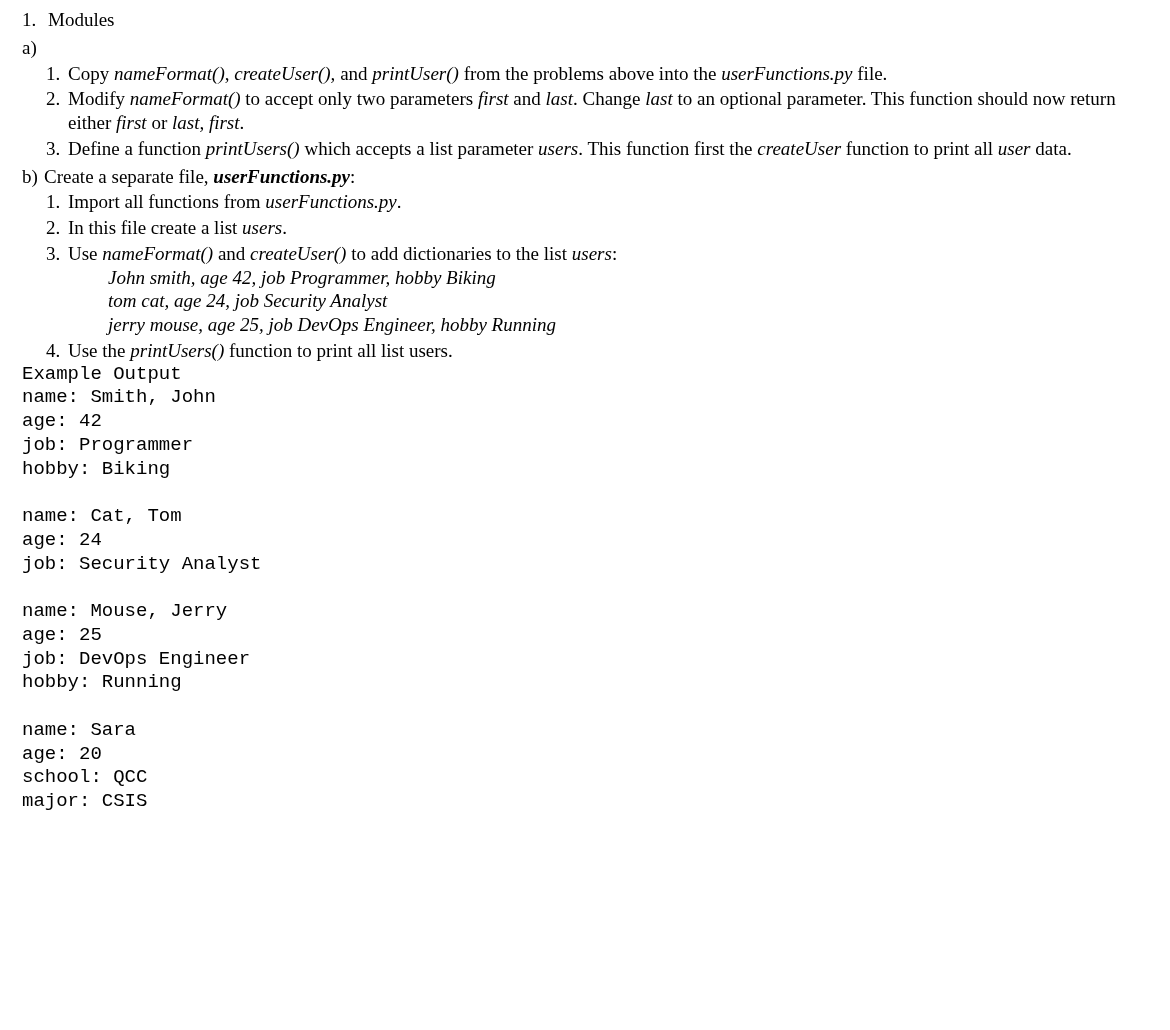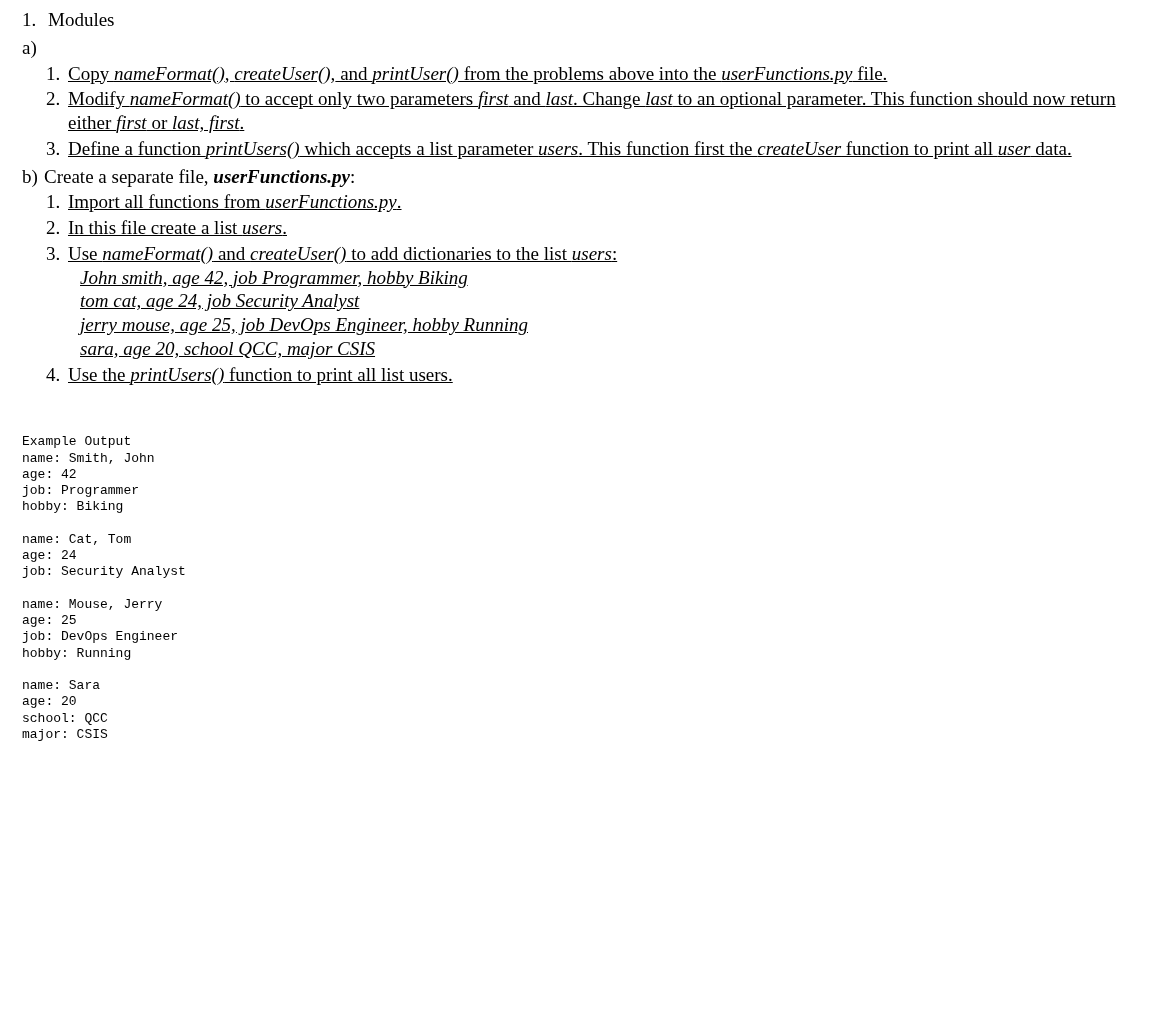--- a/index.html
+++ b/index.html
@@ -38,33 +38,31 @@
   }
   .sub-item {
     display: flex;
     margin-top: 2px;
   }
   .sub-item .snum {
     min-width: 22px;
   }
   .sub-body {
     max-width: 1060px;
-    text-decoration: underline;
   }
   .indent-extra {
-    margin-left: 12px;
+    margin-left: 40px;
   }
   .ital { font-style: italic; }
   .bold-ital { font-style: italic; font-weight: bold; }
   .mono {
     font-family: "Courier New", Courier, monospace;
-    font-size: 13px;
+    font-size: 19px;
     white-space: pre;
     line-height: 1.25;
-    margin-top: 48px;
   }
 </style>
 </head>
 <body>
 
 <div class="page">
 
   <div class="top-bullet">
     <span class="num">1.</span>
     <span>Modules</span>
@@ -121,21 +119,20 @@
       </span>
     </div>
 
     <div class="sub-item">
       <span class="snum">3.</span>
       <span class="sub-body">
         <span>Use </span><span class="ital">nameFormat()</span><span> and </span><span class="ital">createUser()</span><span> to add dictionaries to the list </span><span class="ital">users</span><span>:</span>
         <div class="indent-extra ital">John smith, age 42, job Programmer, hobby Biking</div>
         <div class="indent-extra ital">tom cat, age 24, job Security Analyst</div>
         <div class="indent-extra ital">jerry mouse, age 25, job DevOps Engineer, hobby Running</div>
-        <div class="indent-extra ital">sara, age 20, school QCC, major CSIS</div>
       </span>
     </div>
 
     <div class="sub-item">
       <span class="snum">4.</span>
       <span class="sub-body">
         <span>Use the </span><span class="ital">printUsers()</span><span> function to print all list users.</span>
       </span>
     </div>
   </div>

